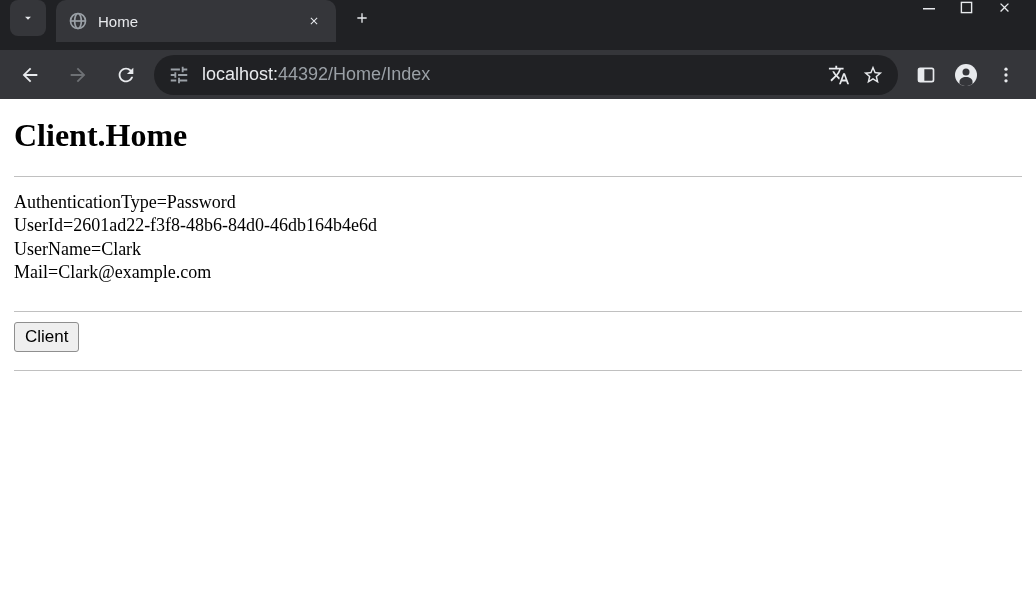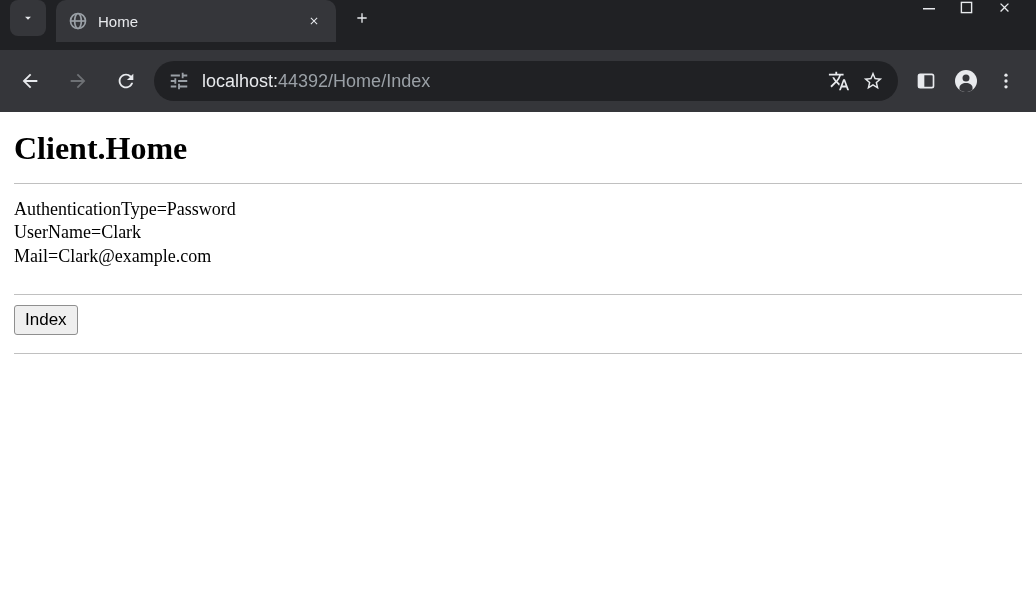--- a/index.html
+++ b/index.html
@@ -96,21 +96,21 @@
       display: flex;
       align-items: center;
       justify-content: center;
     }
 
     
     .address-row {
       display: flex;
       align-items: center;
       background: #35363a;
-      height: 62px;
+      height: 49px;
       padding: 0 10px;
       gap: 8px;
     }
     .nav-btn {
       width: 40px;
       height: 40px;
       display: flex;
       align-items: center;
       justify-content: center;
       cursor: pointer;
@@ -163,21 +163,21 @@
     
     .page {
       background: #fff;
       color: #000;
       padding: 18px 14px 0 14px;
       font-family: "Times New Roman", Times, serif;
     }
     .page h1 {
       font-size: 32px;
       font-weight: bold;
-      margin-bottom: 16px;
+      margin-bottom: 22px;
     }
     .page hr {
       border: none;
       border-top: 1px solid #c0c0c0;
       margin: 0;
     }
     .claims {
       font-size: 18px;
       line-height: 1.3;
       padding: 14px 0 26px 0;
@@ -305,19 +305,20 @@
       </span>
     </div>
   </div>
 </div>
 
 <div class="page">
   <h1>Client.Home</h1>
   <hr>
   <div class="claims">
     <div><span>AuthenticationType</span>=<span>Password</span></div>
+    <div><span>UserId</span>=<span>2601ad22-f3f8-48b6-84d0-46db164b4e6d</span></div>
     <div><span>UserName</span>=<span>Clark</span></div>
     <div><span>Mail</span>=<span>Clark@example.com</span></div>
   </div>
   <hr>
-  <button class="logout-btn">Index</button>
+  <button class="logout-btn">Client</button>
   <hr>
 </div>
 
 </body></html>

